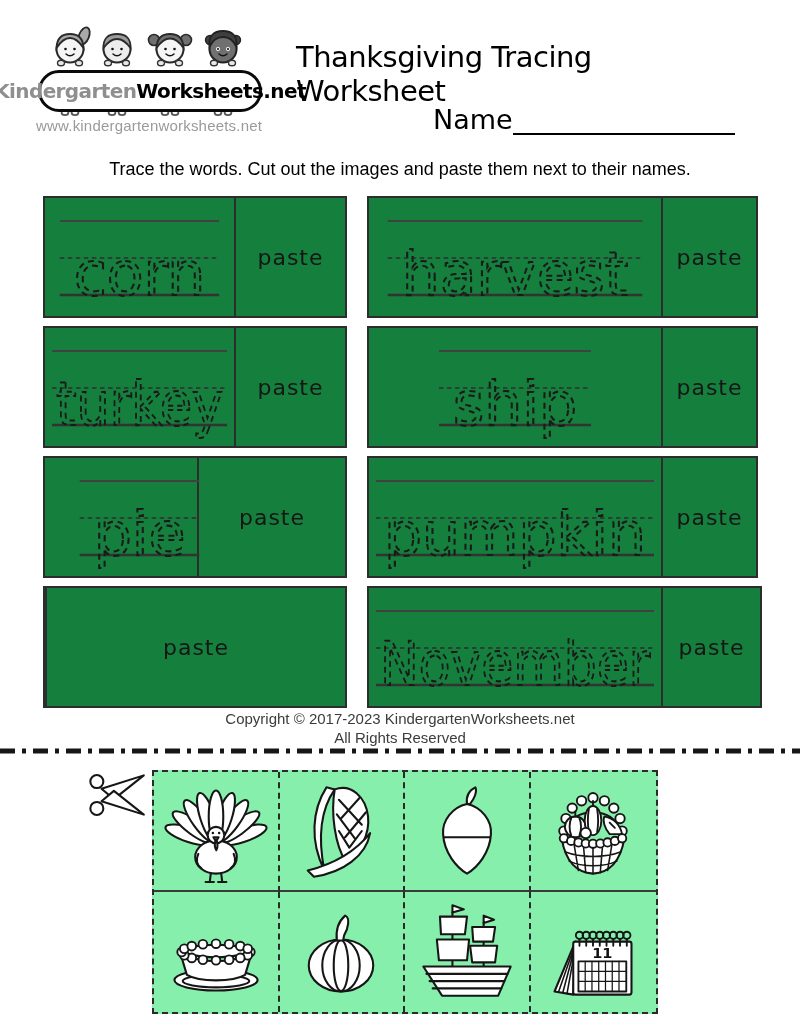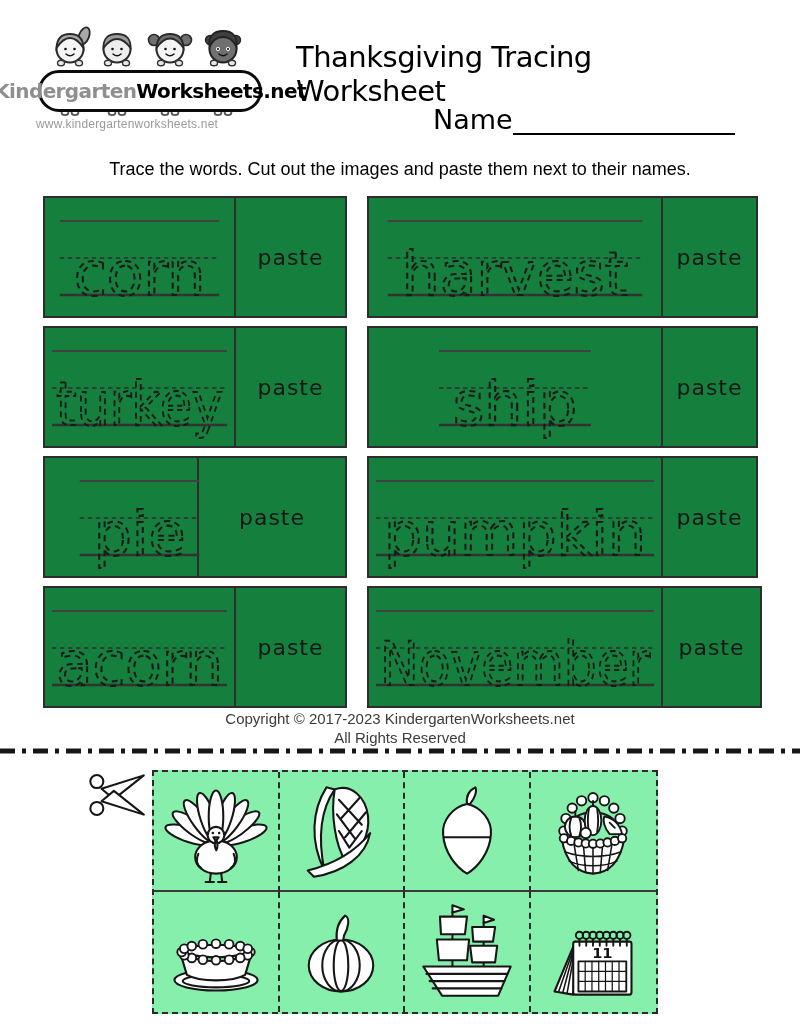--- a/index.html
+++ b/index.html
@@ -15,21 +15,21 @@
     border:3.5px solid #0a0a0a;border-radius:22px;background:#fff;
     display:flex;align-items:center;justify-content:center;box-sizing:border-box;
     z-index:2;
     margin-top:8px;
   }
   .brand{font-family:"DejaVu Sans", sans-serif;font-weight:700;font-size:20px;letter-spacing:-0.6px;white-space:nowrap;}
   .brand .b1{color:#8f8f8f;}
   .brand .b2{color:#000;}
   .site-url{
     position:absolute;left:36px;top:117px;width:250px;
-    font-size:12px;color:#9a9a9a;letter-spacing:0.2px;
+    font-size:15px;color:#9a9a9a;letter-spacing:0.2px;
   }
   .page-title{
     position:absolute;left:296px;top:40px;width:440px;
     font-family:"DejaVu Sans", sans-serif;font-weight:400;font-size:29px;letter-spacing:-0.5px;color:#000;
   }
   .name-row{position:absolute;left:433px;top:103px;display:flex;align-items:flex-end;}
   .name-label{font-family:"DejaVu Sans", sans-serif;font-size:27px;color:#000;}
   .name-line{display:inline-block;width:222px;height:30px;border-bottom:2.6px solid #000;}
 
   .instruction{
@@ -228,28 +228,20 @@
       <line class="wl-base" x1="7.0" y1="97" x2="285.0" y2="97"></line>
       <text class="trace-word" x="146" y="97">pumpkin</text>
     </svg>
   </div>
   <div class="paste">
       <span>paste</span>
     </div>
 </div>
 
 <div class="tb" style="left:43px;top:586px;width:304px">
-  <div class="word" style="width:189px">
-    <svg class="trace" width="189" height="117">
-      <line class="wl-top" x1="7.0" y1="23" x2="182.0" y2="23"></line>
-      <line class="wl-mid" x1="7.0" y1="60" x2="182.0" y2="60"></line>
-      <line class="wl-base" x1="7.0" y1="97" x2="182.0" y2="97"></line>
-      <text class="trace-word" x="94.5" y="97" textLength="167" lengthAdjust="spacingAndGlyphs">acorn</text>
-    </svg>
-  </div>
   <div class="paste">
       <span>paste</span>
     </div>
 </div>
 <div class="tb" style="left:367px;top:586px;width:395px">
   <div class="word" style="width:292px">
     <svg class="trace" width="292" height="117">
       <line class="wl-top" x1="7.0" y1="23" x2="285.0" y2="23"></line>
       <line class="wl-mid" x1="7.0" y1="60" x2="285.0" y2="60"></line>
       <line class="wl-base" x1="7.0" y1="97" x2="285.0" y2="97"></line>

